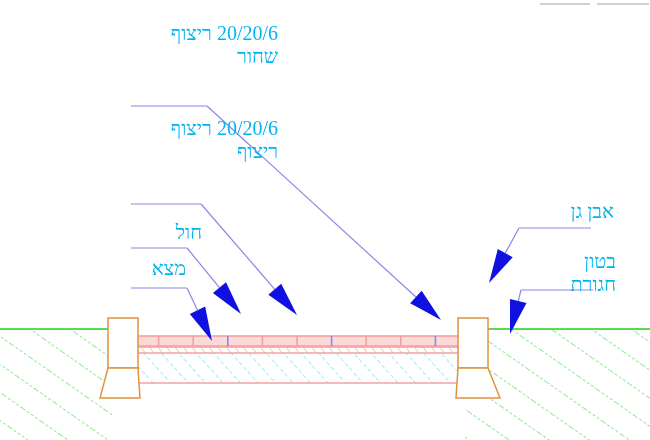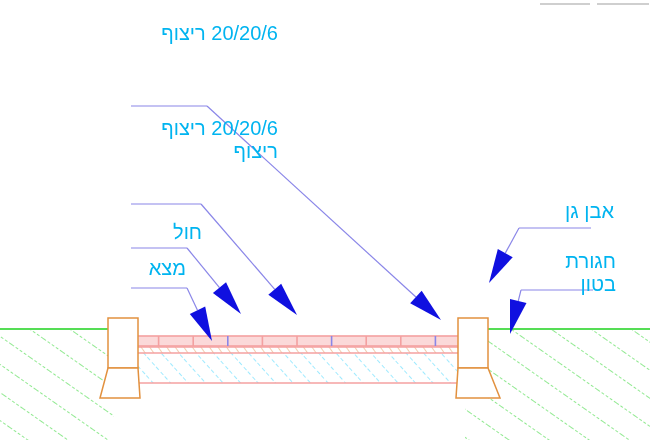--- a/index.html
+++ b/index.html
@@ -13,20 +13,21 @@
   .lbl{
     position:absolute;
     color:#00b4f0;
     font-size:20px;
     line-height:23px;
     direction:rtl;
     unicode-bidi:bidi-override;
     white-space:pre;
     text-align:right;
     letter-spacing:0px;
+    font-family:Liberation Serif, serif;
   }
   .lbl span{display:block;}
 </style>
 </head>
 <body>
 
 <div id="stage">
 
   <svg id="drawing" viewBox="0 0 650 440">
     <defs>
@@ -107,20 +108,20 @@
         </g>
         <g>
           <line x1="521" y1="290" x2="593" y2="290" stroke="#8a86e8" stroke-width="1.2"></line>
           <line x1="521" y1="290" x2="518.2462112512353" y2="301.0151549950587" stroke="#8a86e8" stroke-width="1.2"></line>
           <polygon points="510,334 510,298.9536021822499 526.4924225024706,303.07670780786754" fill="#1010e0"></polygon>
         </g>
       </g>
   </svg>
 
   <div id="labelLayer">
-      <div class="lbl" style="left: 130px; top: 22px; width: 148px;"><span>20/20/6 ריצוף</span></div>
+      <div class="lbl" style="left: 130px; top: 22px; width: 148px;"><span>20/20/6 ריצוף</span><span>שחור</span></div>
       <div class="lbl" style="left: 130px; top: 117px; width: 148px;"><span>20/20/6 ריצוף</span><span>ריצוף</span></div>
       <div class="lbl" style="left: 130px; top: 213px; width: 72px; margin-top: 8px;"><span>חול</span></div>
       <div class="lbl" style="left: 114px; top: 257px; width: 72px;"><span>מצא</span></div>
       <div class="lbl" style="left: 518px; top: 200px; width: 96px;"><span>אבן גן</span></div>
-      <div class="lbl" style="left: 520px; top: 250px; width: 96px;"><span>חגורת</span><span>בטון</span></div>
+      <div class="lbl" style="left: 520px; top: 250px; width: 96px;"><span>בטון</span><span>חגורת</span></div>
     </div>
 </div>
 
 </body></html>

